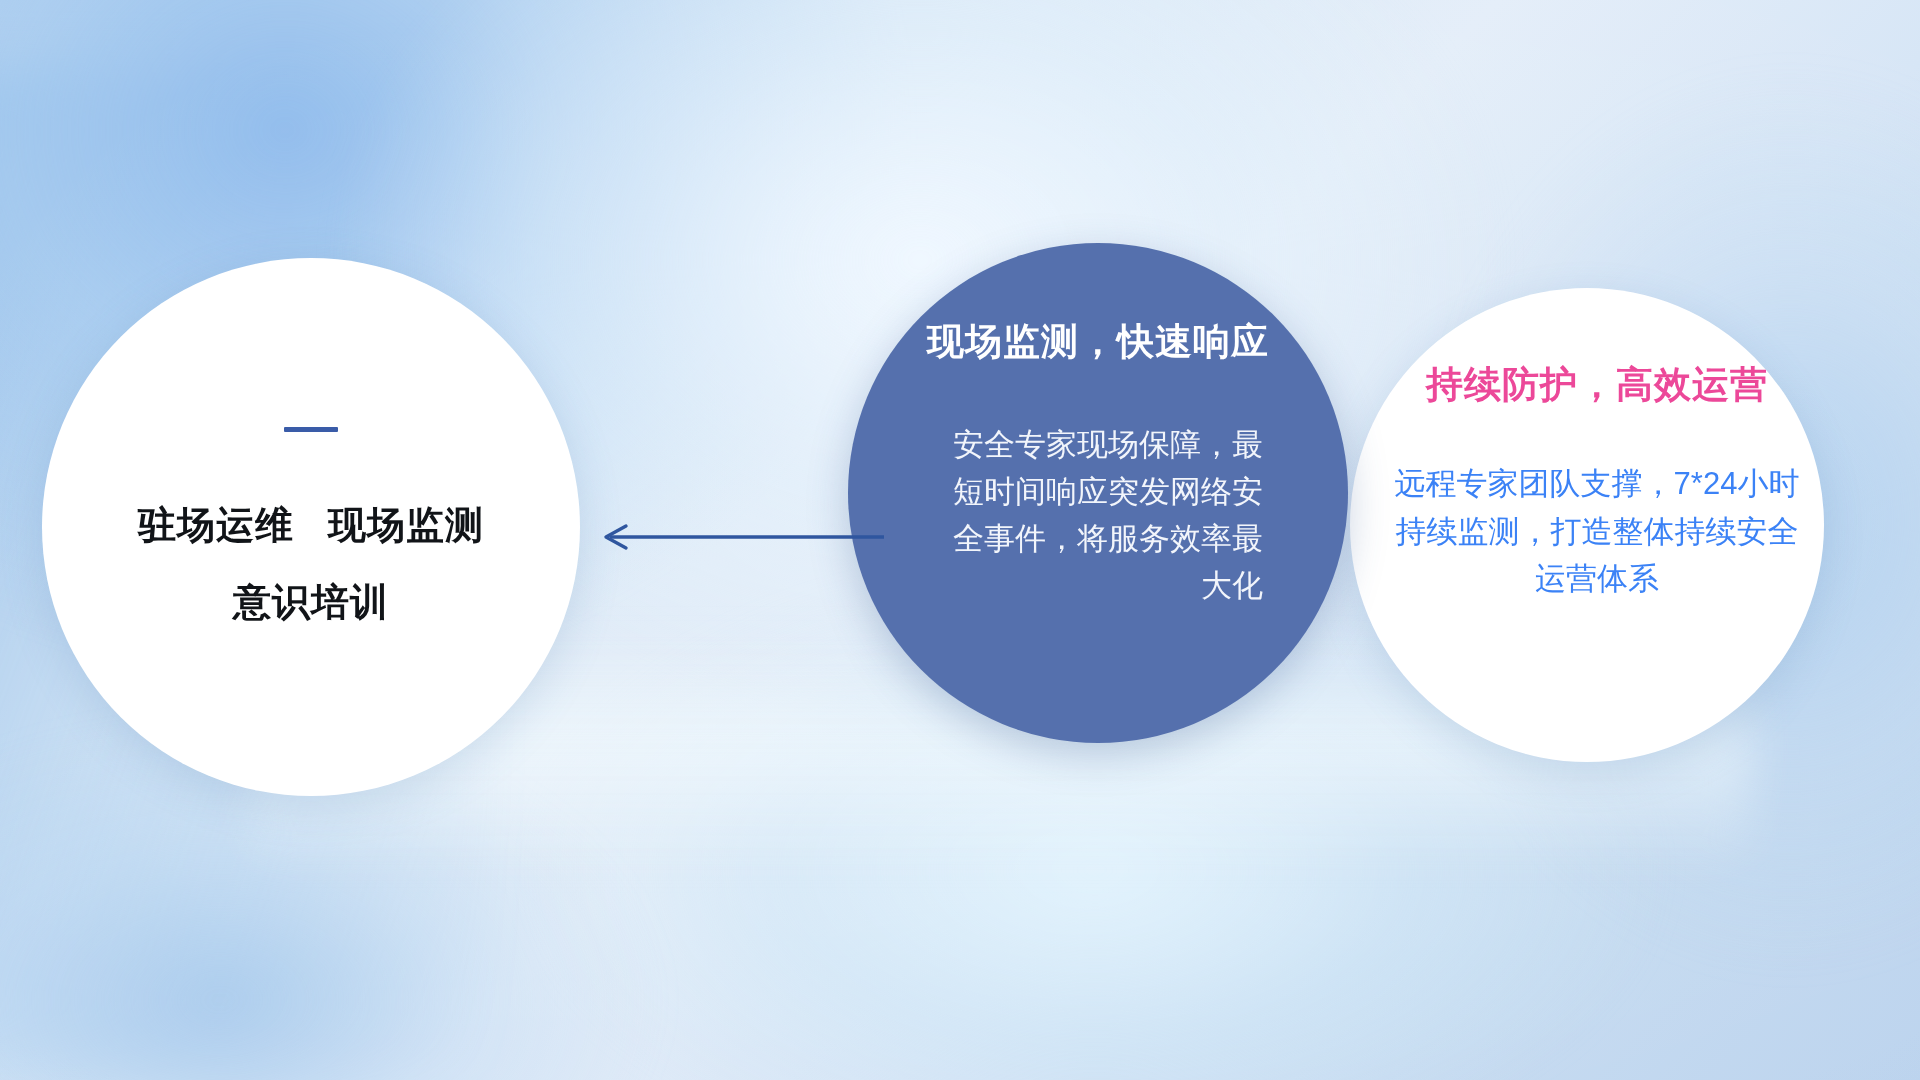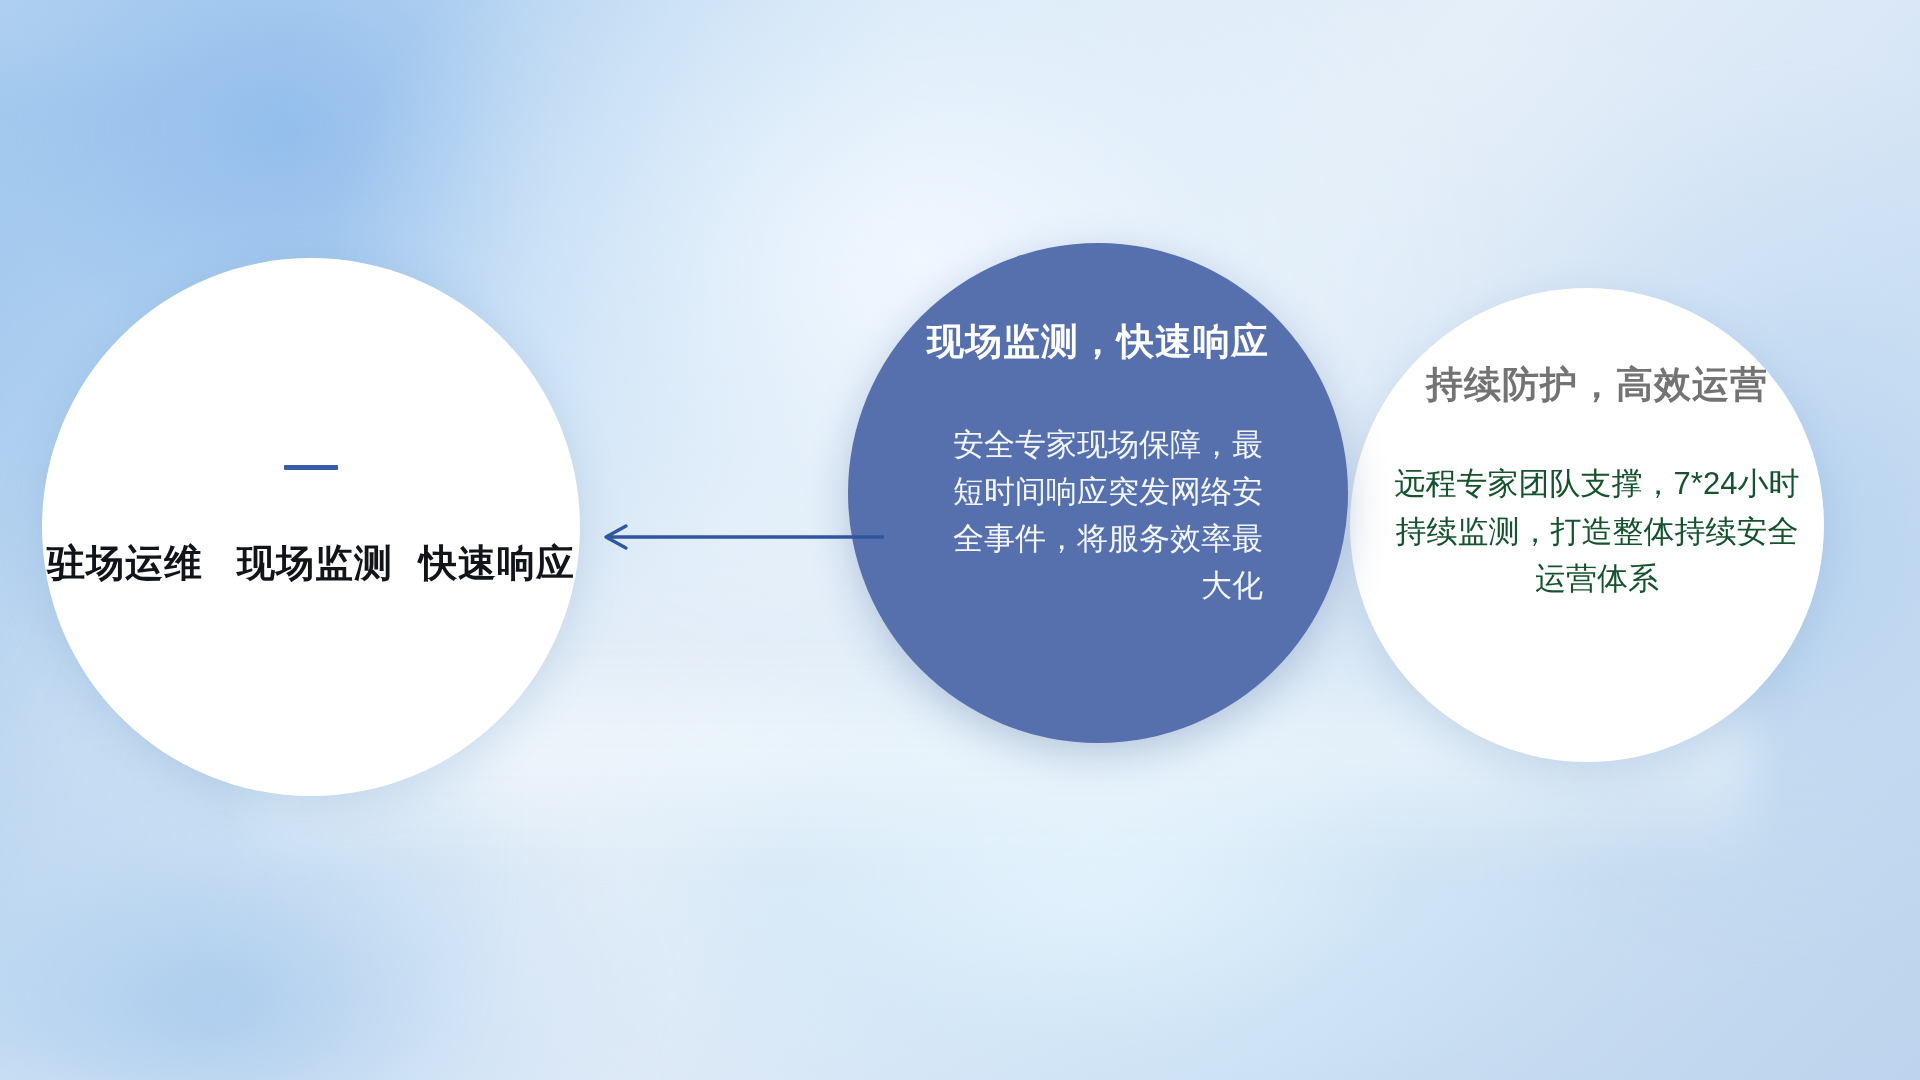--- a/index.html
+++ b/index.html
@@ -160,22 +160,22 @@
   }
   .left-dash {
     width: 54px;
     height: 5px;
     background: #3a5ca8;
     border-radius: 1px;
     margin-bottom: 68px;
   }
   .left-lines {
     display: flex;
-    flex-direction: row;
-    align-items: flex-end;
+    flex-direction: column;
+    align-items: center;
     gap: 26px;
   }
   .left-line {
     display: flex;
     justify-content: center;
     gap: 34px;
     font-size: 38px;
     font-weight: 700;
     color: #111418;
     letter-spacing: 1px;
@@ -232,29 +232,29 @@
     display: flex;
     flex-direction: column;
     align-items: center;
     padding: 72px 26px 0 46px;
     box-sizing: border-box;
     text-align: center;
   }
   .right-title {
     font-size: 37px;
     font-weight: 700;
-    color: #737373;
+    color: #ec4899;
     letter-spacing: 1px;
     white-space: nowrap;
   }
   .right-body {
     margin-top: 50px;
     font-size: 31px;
     line-height: 1.54;
-    color: #14532d;
+    color: #3b82f6;
     width: 410px;
   }
 
   
   #arrow {
     position: absolute;
     left: 596px;
     top: 520px;
     width: 290px;
     height: 34px;
@@ -278,21 +278,21 @@
 
   <div class="circle" id="circle-left">
     <div class="inner">
       <div class="left-dash"></div>
       <div class="left-lines">
         <div class="left-line">
           <span>驻场运维</span>
           <span>现场监测</span>
         </div>
         <div class="left-line">
-          <span>快速响应</span>
+          <span>意识培训</span>
         </div>
       </div>
     </div>
   </div>
 
   <div id="arrow">
     <svg width="290" height="34" viewBox="0 0 290 34">
       <line x1="288" y1="17" x2="14" y2="17" stroke="#2f569f" stroke-width="3.4"></line>
       <polyline points="30,6 10,17 30,28" fill="none" stroke="#2f569f" stroke-width="3.4" stroke-linecap="round" stroke-linejoin="round"></polyline>
     </svg>

